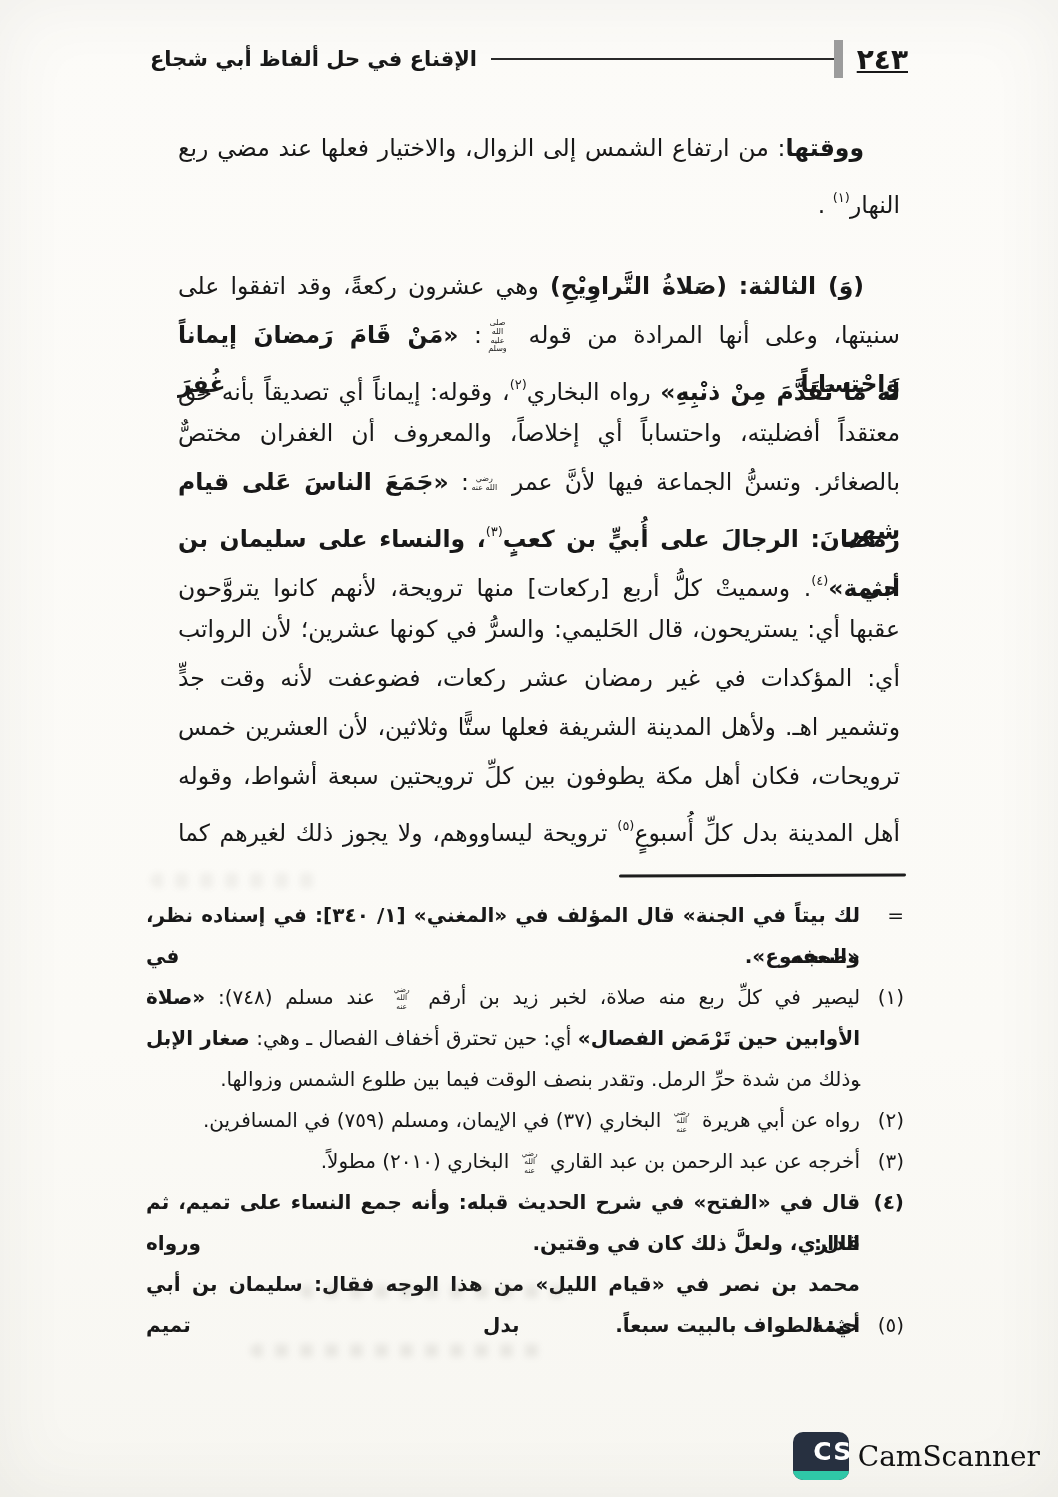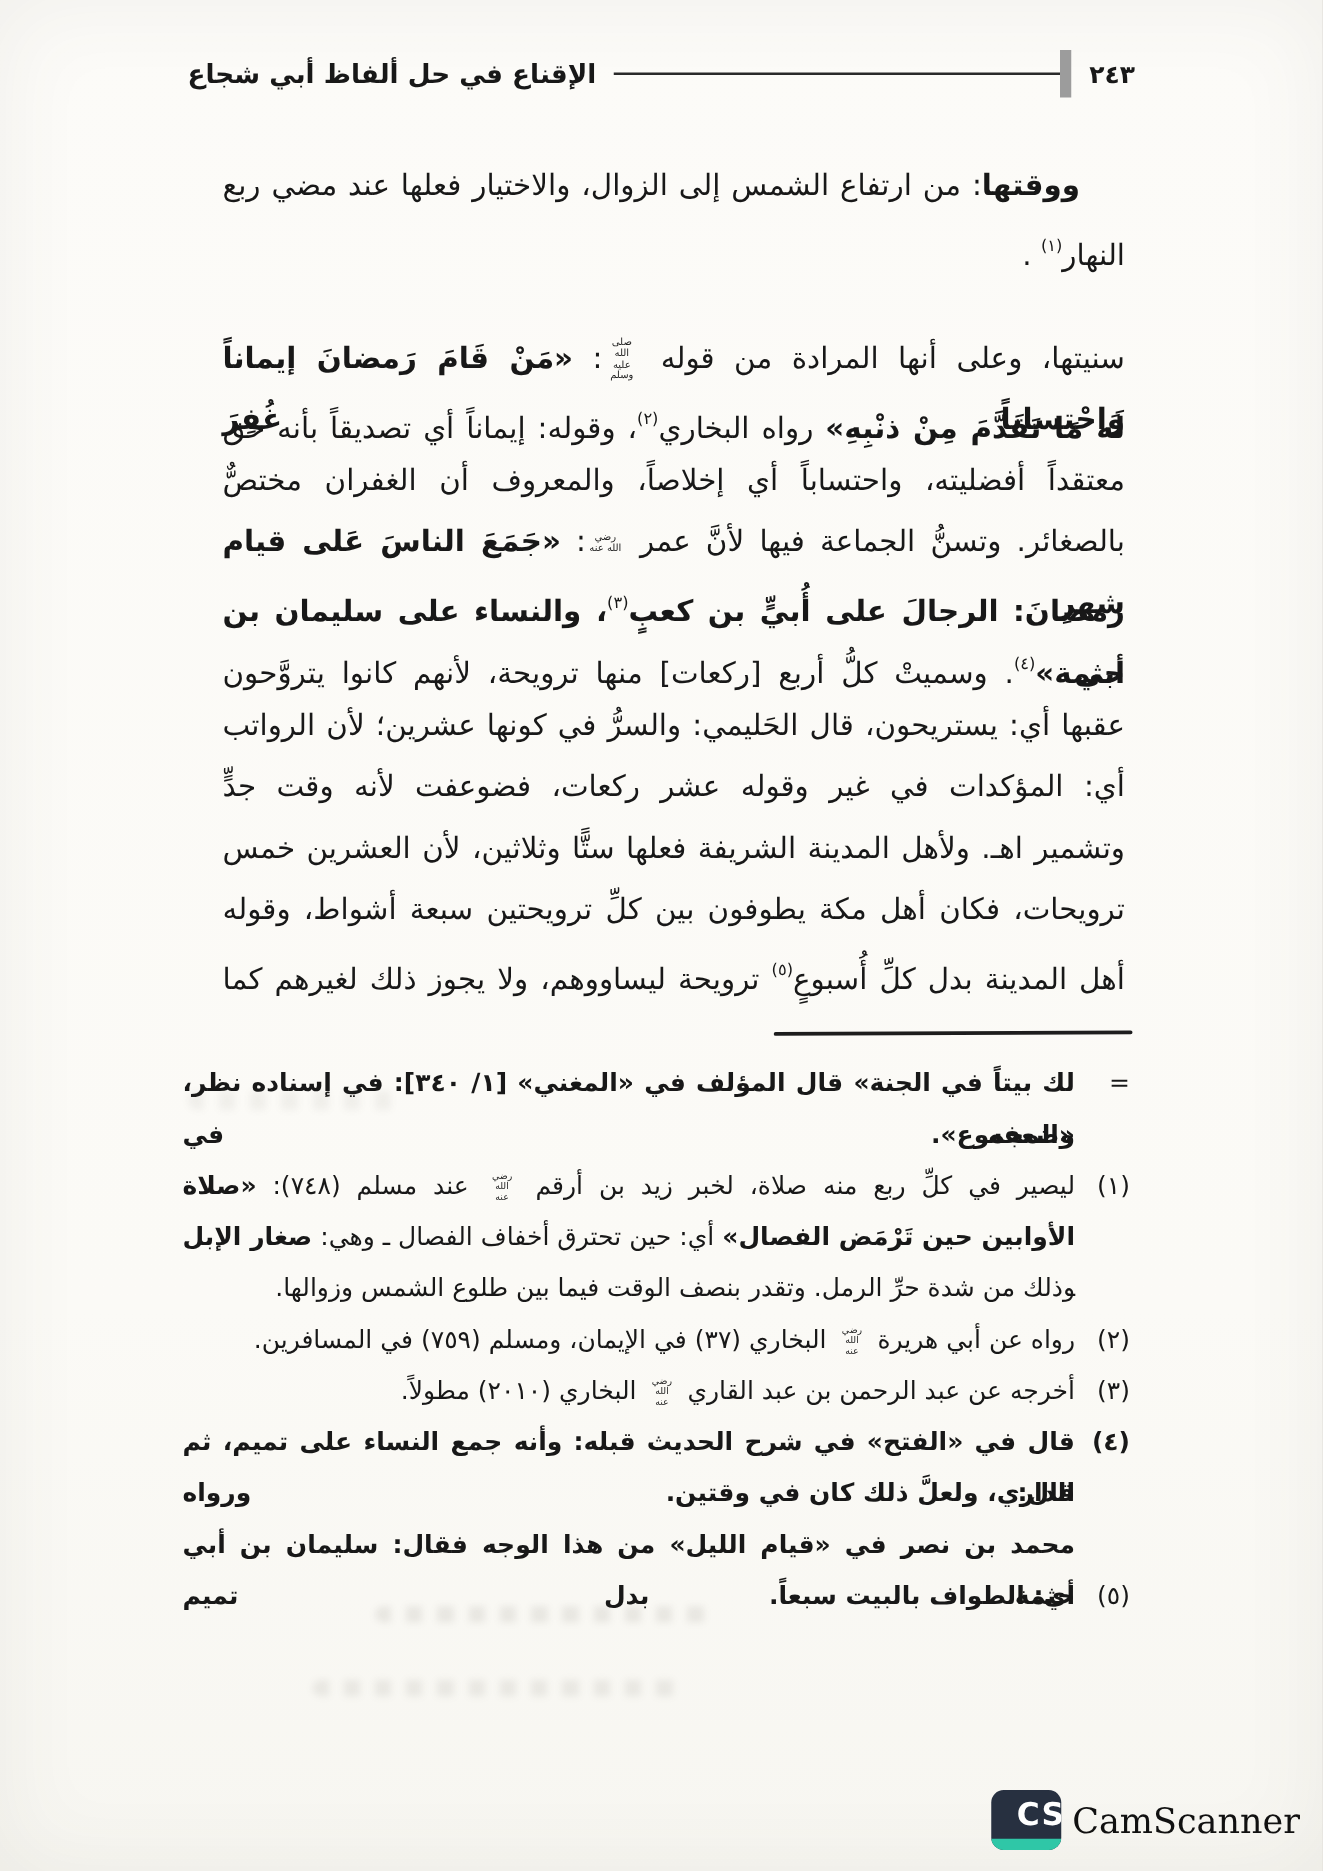--- a/index.html
+++ b/index.html
@@ -4,21 +4,21 @@
 <style>
   html,body{margin:0;padding:0;background:#e8e6e1;}
   .page{
     position:relative;width:1058px;height:1497px;margin:0 auto;
     background:linear-gradient(180deg,#fcfbf8 0%,#fbfaf6 70%,#f7f6f1 100%);
     direction:rtl;font-family:"DejaVu Sans",sans-serif;color:#181818;
     overflow:hidden;box-shadow:inset 0 0 70px rgba(90,85,70,.07);
   }
   
   header{display:flex;align-items:center;margin:36px 150px 0 150px;height:46px;}
-  .pagenum{font-size:20px;font-weight:bold;letter-spacing:3px;white-space:nowrap;}
+  .pagenum{font-size:28px;font-weight:bold;letter-spacing:3px;white-space:nowrap;text-decoration:underline;}
   .hbar{width:9px;height:38px;background:#9c9c9c;margin-right:14px;flex:0 0 auto;}
   .hrule{flex:1;height:2px;background:#2a2a2a;align-self:center;}
   .btitle{font-size:21px;font-weight:bold;margin-right:14px;white-space:nowrap;}
   
   main{margin:42px 158px 0 178px;font-size:23.5px;line-height:49px;}
   .p1{margin-bottom:40px;}
   .tl{text-align:right;height:49px;}
   .tl.just{text-align:justify;text-align-last:justify;}
   .tl.ind{text-indent:36px;}
   .b{font-weight:bold;}
@@ -62,28 +62,29 @@
     <span class="hrule"></span>
     <span class="btitle">الإقناع في حل ألفاظ أبي شجاع</span>
   </header>
 
   <main>
     <section class="p1">
         <div class="tl just ind"><span class="b">ووقتها</span><span>: من ارتفاع الشمس إلى الزوال، والاختيار فعلها عند مضي ربع</span></div>
         <div class="tl"><span>النهار</span><span class="sup">(١)</span><span> .</span></div>
       </section>
     <section class="p2">
+        <div class="tl just ind"><span class="b">(وَ) الثالثة: (صَلاةُ التَّراوِيْحِ)</span><span> وهي عشرون ركعةً، وقد اتفقوا على</span></div>
         <div class="tl just"><span>سنيتها، وعلى أنها المرادة من قوله </span><span class="hon">صلى الله عليه وسلم</span><span>: </span><span class="b">«مَنْ قَامَ رَمضانَ إيماناً وَاحْتساباً غُفِرَ</span></div>
         <div class="tl just"><span class="b">لَه مَا تَقَدَّمَ مِنْ ذنْبِهِ»</span><span> رواه البخاري</span><span class="sup">(٢)</span><span>، وقوله: إيماناً أي تصديقاً بأنه حق</span></div>
         <div class="tl just"><span>معتقداً أفضليته، واحتساباً أي إخلاصاً، والمعروف أن الغفران مختصٌّ</span></div>
         <div class="tl just"><span>بالصغائر. وتسنُّ الجماعة فيها لأنَّ عمر </span><span class="hon">رضي الله عنه</span><span>: </span><span class="b">«جَمَعَ الناسَ عَلى قيام شهرِ</span></div>
         <div class="tl just"><span class="b">رمضانَ: الرجالَ على أُبيٍّ بن كعبٍ</span><span class="sup">(٣)</span><span class="b">، والنساء على سليمان بن أبي</span></div>
         <div class="tl just"><span class="b">حثمة»</span><span class="sup">(٤)</span><span>. وسميتْ كلُّ أربع [ركعات] منها ترويحة، لأنهم كانوا يتروَّحون</span></div>
         <div class="tl just"><span>عقبها أي: يستريحون، قال الحَليمي: والسرُّ في كونها عشرين؛ لأن الرواتب</span></div>
-        <div class="tl just"><span>أي: المؤكدات في غير وقوله عشر ركعات، فضوعفت لأنه وقت جدٍّ</span></div>
+        <div class="tl just"><span>أي: المؤكدات في غير رمضان عشر ركعات، فضوعفت لأنه وقت جدٍّ</span></div>
         <div class="tl just"><span>وتشمير اهـ. ولأهل المدينة الشريفة فعلها ستًّا وثلاثين، لأن العشرين خمس</span></div>
         <div class="tl just"><span>ترويحات، فكان أهل مكة يطوفون بين كلِّ ترويحتين سبعة أشواط، وقوله</span></div>
         <div class="tl just"><span>أهل المدينة بدل كلِّ أُسبوعٍ</span><span class="sup">(٥)</span><span> ترويحة ليساووهم، ولا يجوز ذلك لغيرهم كما</span></div>
       </section>
   </main>
 
   <div class="fnsep"></div>
 
   <section class="footnotes">
       <div class="fn">

